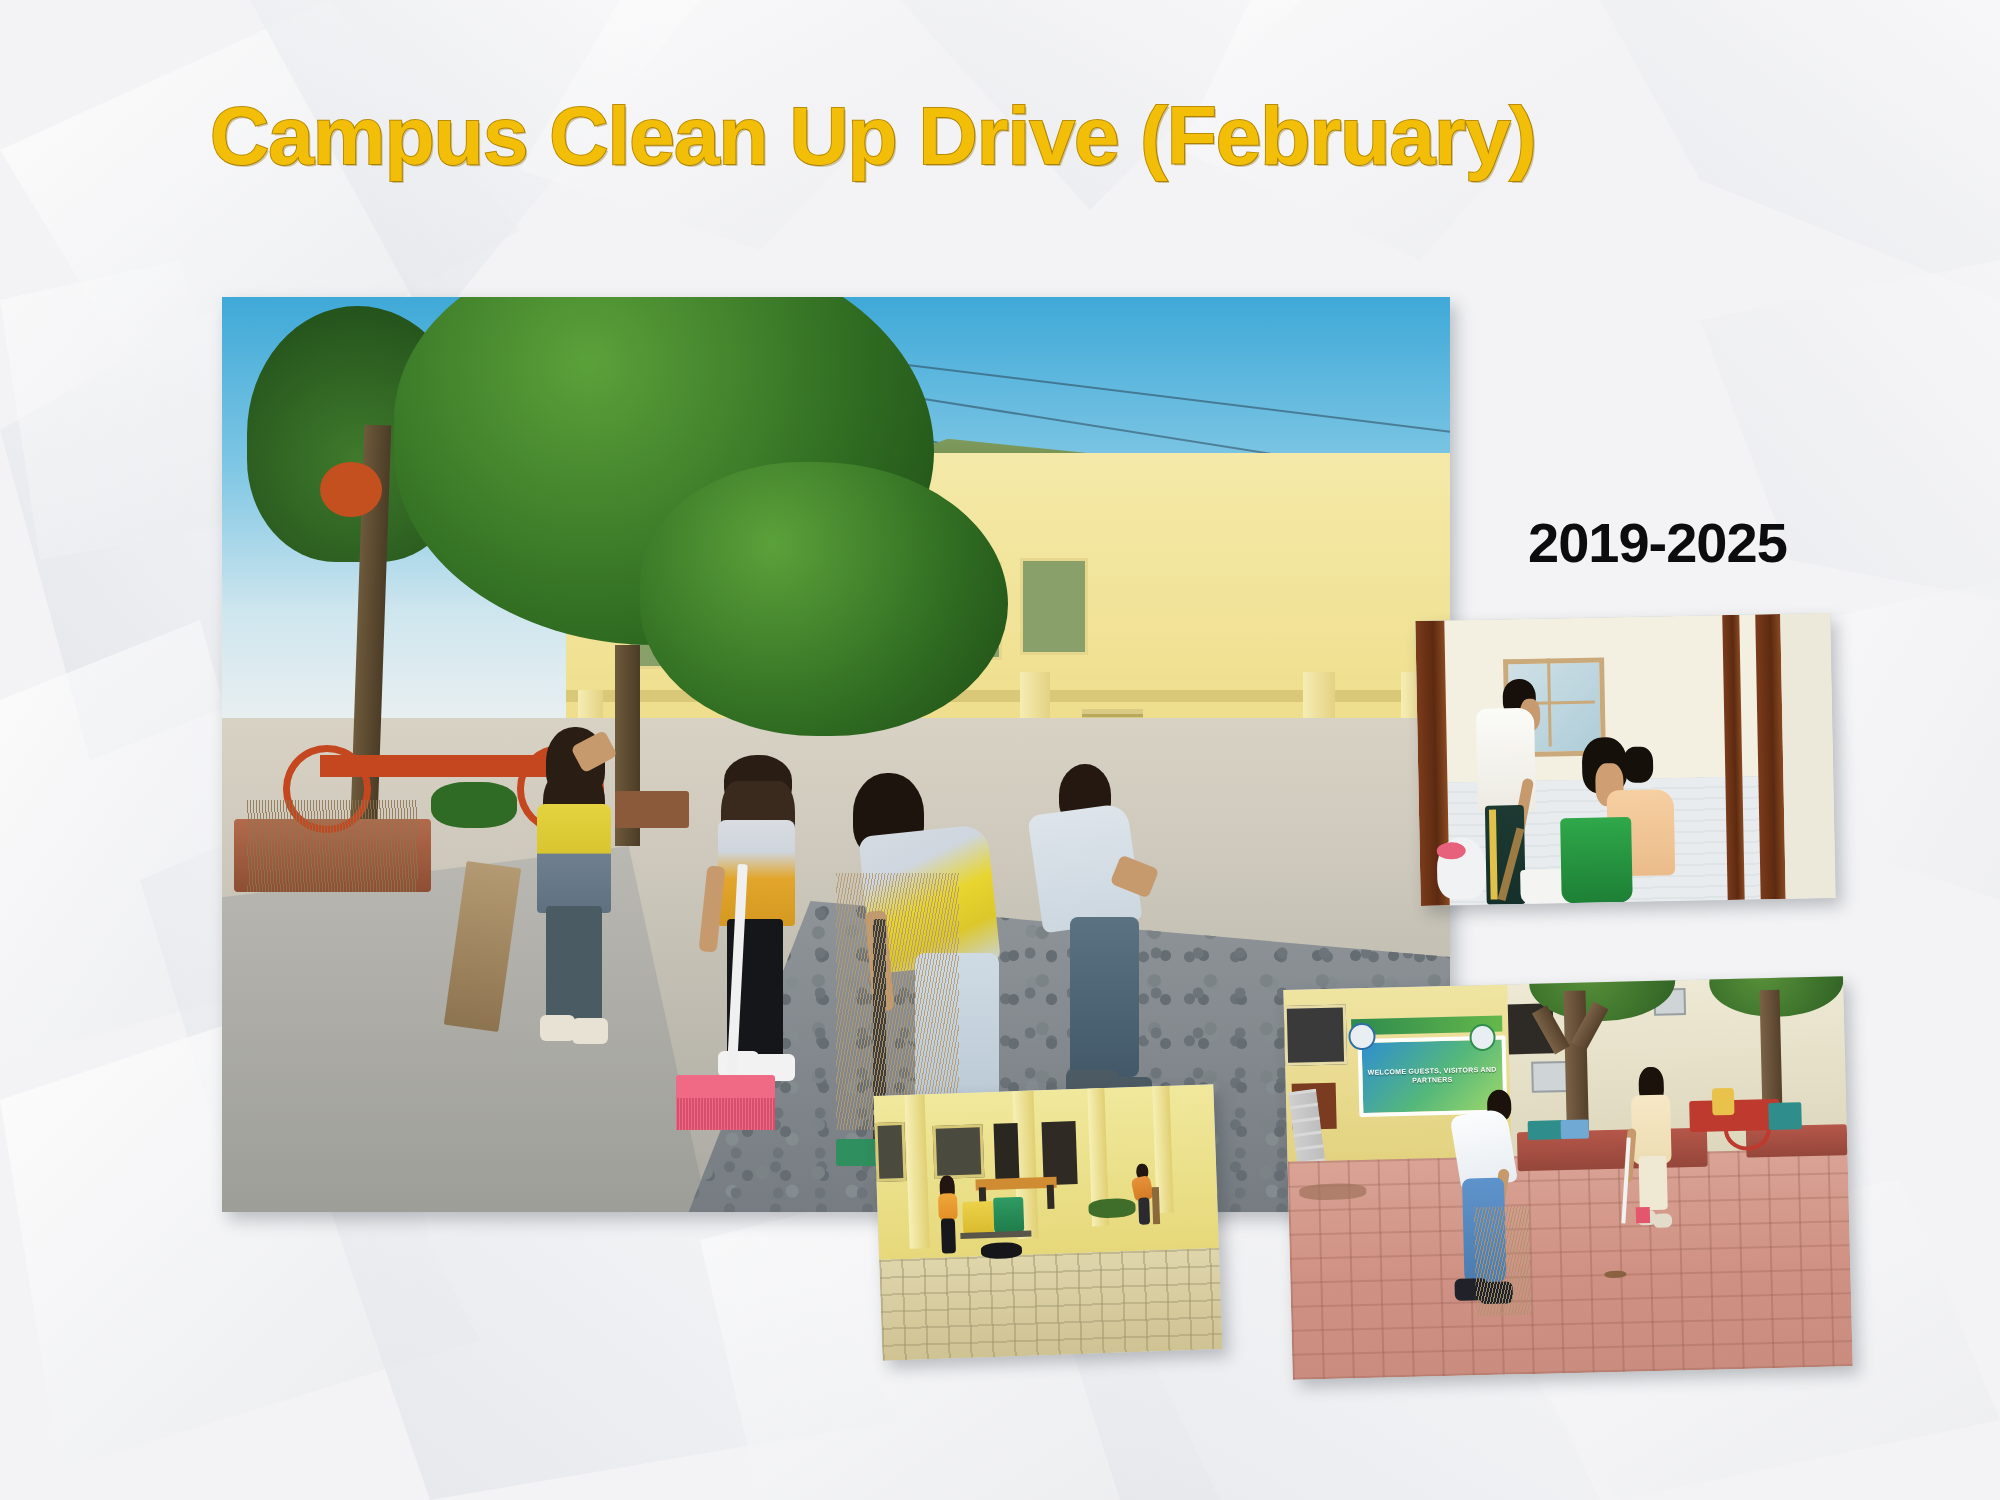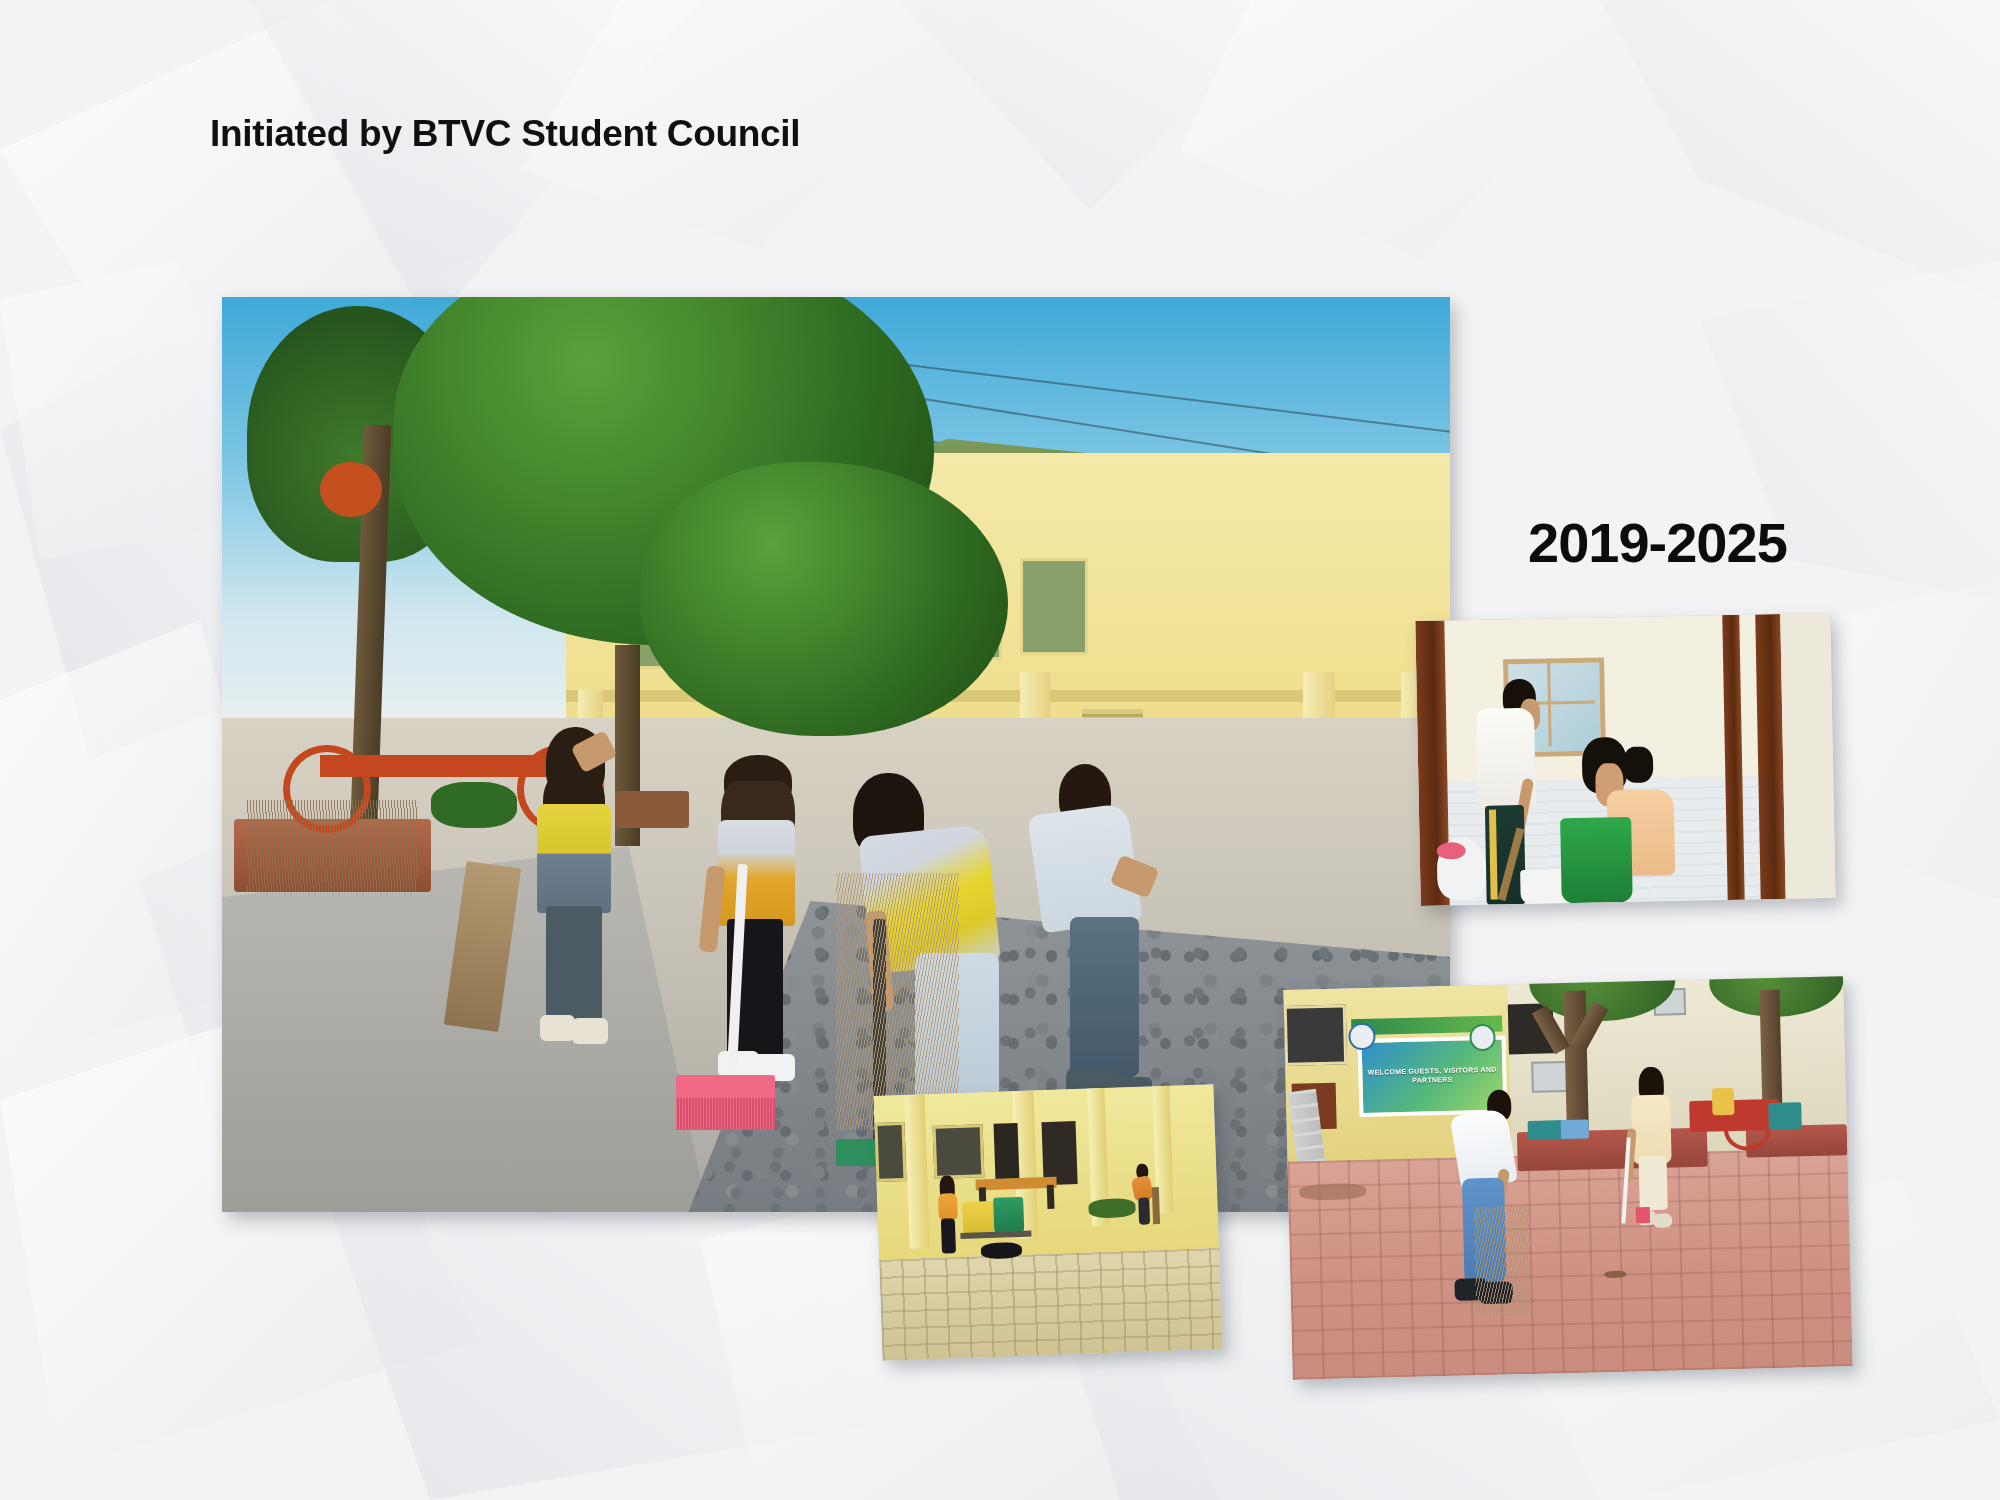--- a/index.html
+++ b/index.html
@@ -197,21 +197,21 @@
     <polygon points="1050,1280 1450,1190 1600,1500 1120,1500" fill="url(#gB)" opacity=".5"></polygon>
     <polygon points="1450,1260 1900,1180 2000,1420 1620,1500" fill="url(#gA)" opacity=".55"></polygon>
     <polygon points="1700,320 2000,260 2000,600 1790,560" fill="url(#gB)" opacity=".4"></polygon>
     <polygon points="1820,620 2000,580 2000,900 1880,860" fill="url(#gA)" opacity=".35"></polygon>
     <polygon points="0,300 180,260 260,520 40,560" fill="url(#gA)" opacity=".5"></polygon>
     <polygon points="380,980 620,900 700,1180 430,1240" fill="url(#gA)" opacity=".45"></polygon>
   </svg>
 </div>
 
 <div id="header">
-  <p id="subtitle">Initiated by BTVC Student Council</p>
+  <h1 id="title">Campus Clean Up Drive (February)</h1>
 </div>
 
 <div id="year">2019-2025</div>
 
 <div class="photo" id="photo-main">
   <div class="scene">
 
     <div class="m-sky"></div>
     <div class="m-wires">
       <i style="top:14%;transform:rotate(7deg)"></i>

